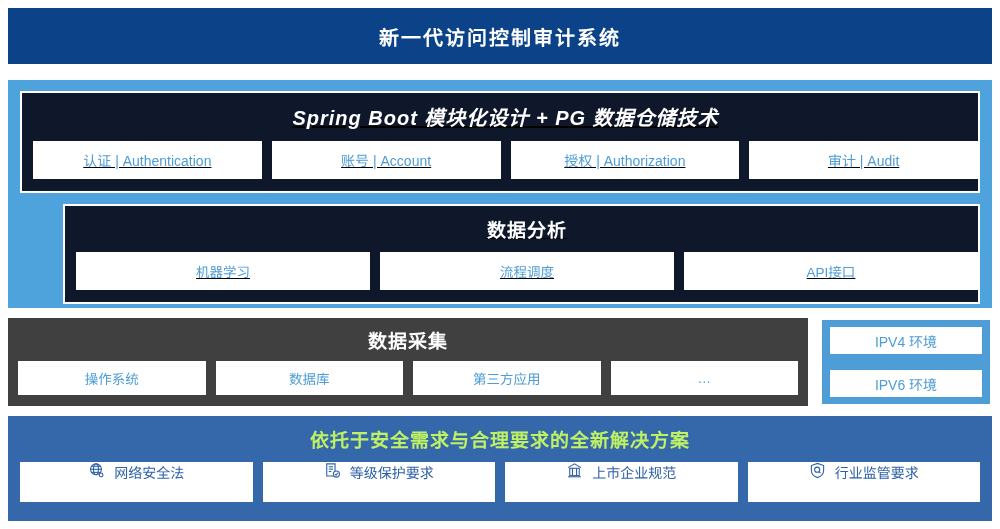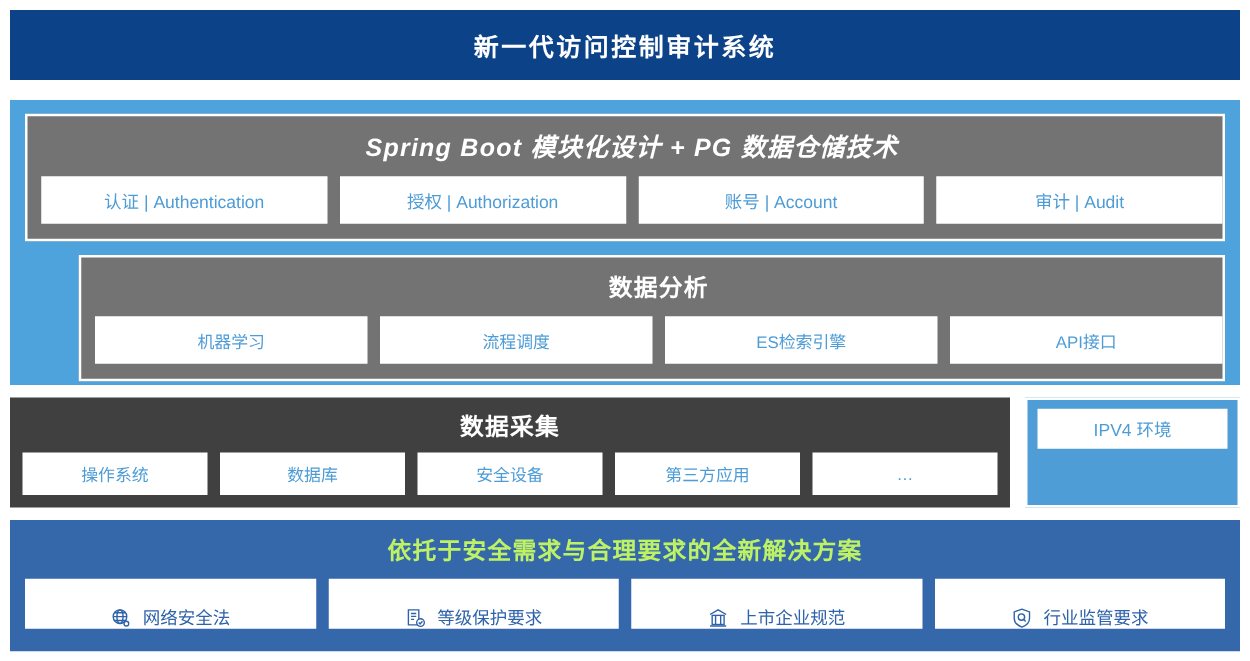--- a/index.html
+++ b/index.html
@@ -45,22 +45,23 @@
     left: 8px;
     top: 80px;
     width: 984px;
     height: 228px;
     background: #4ea3dd;
     padding: 11px 12px;
   }
 
   .panel {
     border: 2px solid #ffffff;
-    background: #737373;
+    background: #0f172a;
     padding: 9px 0 12px 11px;
+    text-decoration: underline;
   }
   .panel + .panel { margin-top: 11px; margin-left: 43px; }
 
   .panel-title {
     text-align: center;
     color: #ffffff;
     font-size: 19px;
     font-weight: bold;
     letter-spacing: 1px;
     margin-bottom: 10px;
@@ -157,21 +158,21 @@
     font-weight: bold;
     letter-spacing: 1px;
     margin-bottom: 10px;
   }
   .compliance-chips { display: flex; gap: 10px; }
   .compliance-chip {
     flex: 1 1 0;
     background: #ffffff;
     height: 40px;
     display: flex;
-    align-items: flex-end;
+    align-items: flex-start;
     justify-content: center;
     gap: 9px;
     color: #2f62a8;
     font-size: 14px;
     white-space: nowrap;
   }
   .compliance-chip .ico {
     width: 17px;
     height: 17px;
     display: inline-flex;
@@ -189,53 +190,52 @@
   <div class="header-band">
     <div class="header-title">新一代访问控制审计系统</div>
   </div>
 
   <div class="platform-band">
 
     <div class="panel">
       <div class="panel-title italic">Spring Boot 模块化设计 + PG 数据仓储技术</div>
       <div class="chip-row">
         <div class="chip">认证 | Authentication</div>
+        <div class="chip">账号 | Account</div>
         <div class="chip">授权 | Authorization</div>
-        <div class="chip">账号 | Account</div>
         <div class="chip">审计 | Audit</div>
       </div>
     </div>
 
     <div class="panel">
       <div class="panel-title">数据分析</div>
       <div class="chip-row">
         <div class="chip small">机器学习</div>
         <div class="chip small">流程调度</div>
-        <div class="chip small">ES检索引擎</div>
         <div class="chip small">API接口</div>
       </div>
     </div>
 
   </div>
 
   <div class="collect-row">
 
     <div class="collect-band">
       <div class="collect-title">数据采集</div>
       <div class="collect-chips">
         <div class="chip">操作系统</div>
         <div class="chip">数据库</div>
-        <div class="chip">安全设备</div>
         <div class="chip">第三方应用</div>
         <div class="chip">…</div>
       </div>
     </div>
 
     <div class="ipv-band">
       <div class="ipv-chip">IPV4 环境</div>
+      <div class="ipv-chip">IPV6 环境</div>
     </div>
 
   </div>
 
   <div class="compliance-band">
     <div class="compliance-title">依托于安全需求与合理要求的全新解决方案</div>
     <div class="compliance-chips">
 
       <div class="compliance-chip">
         <span class="ico">

